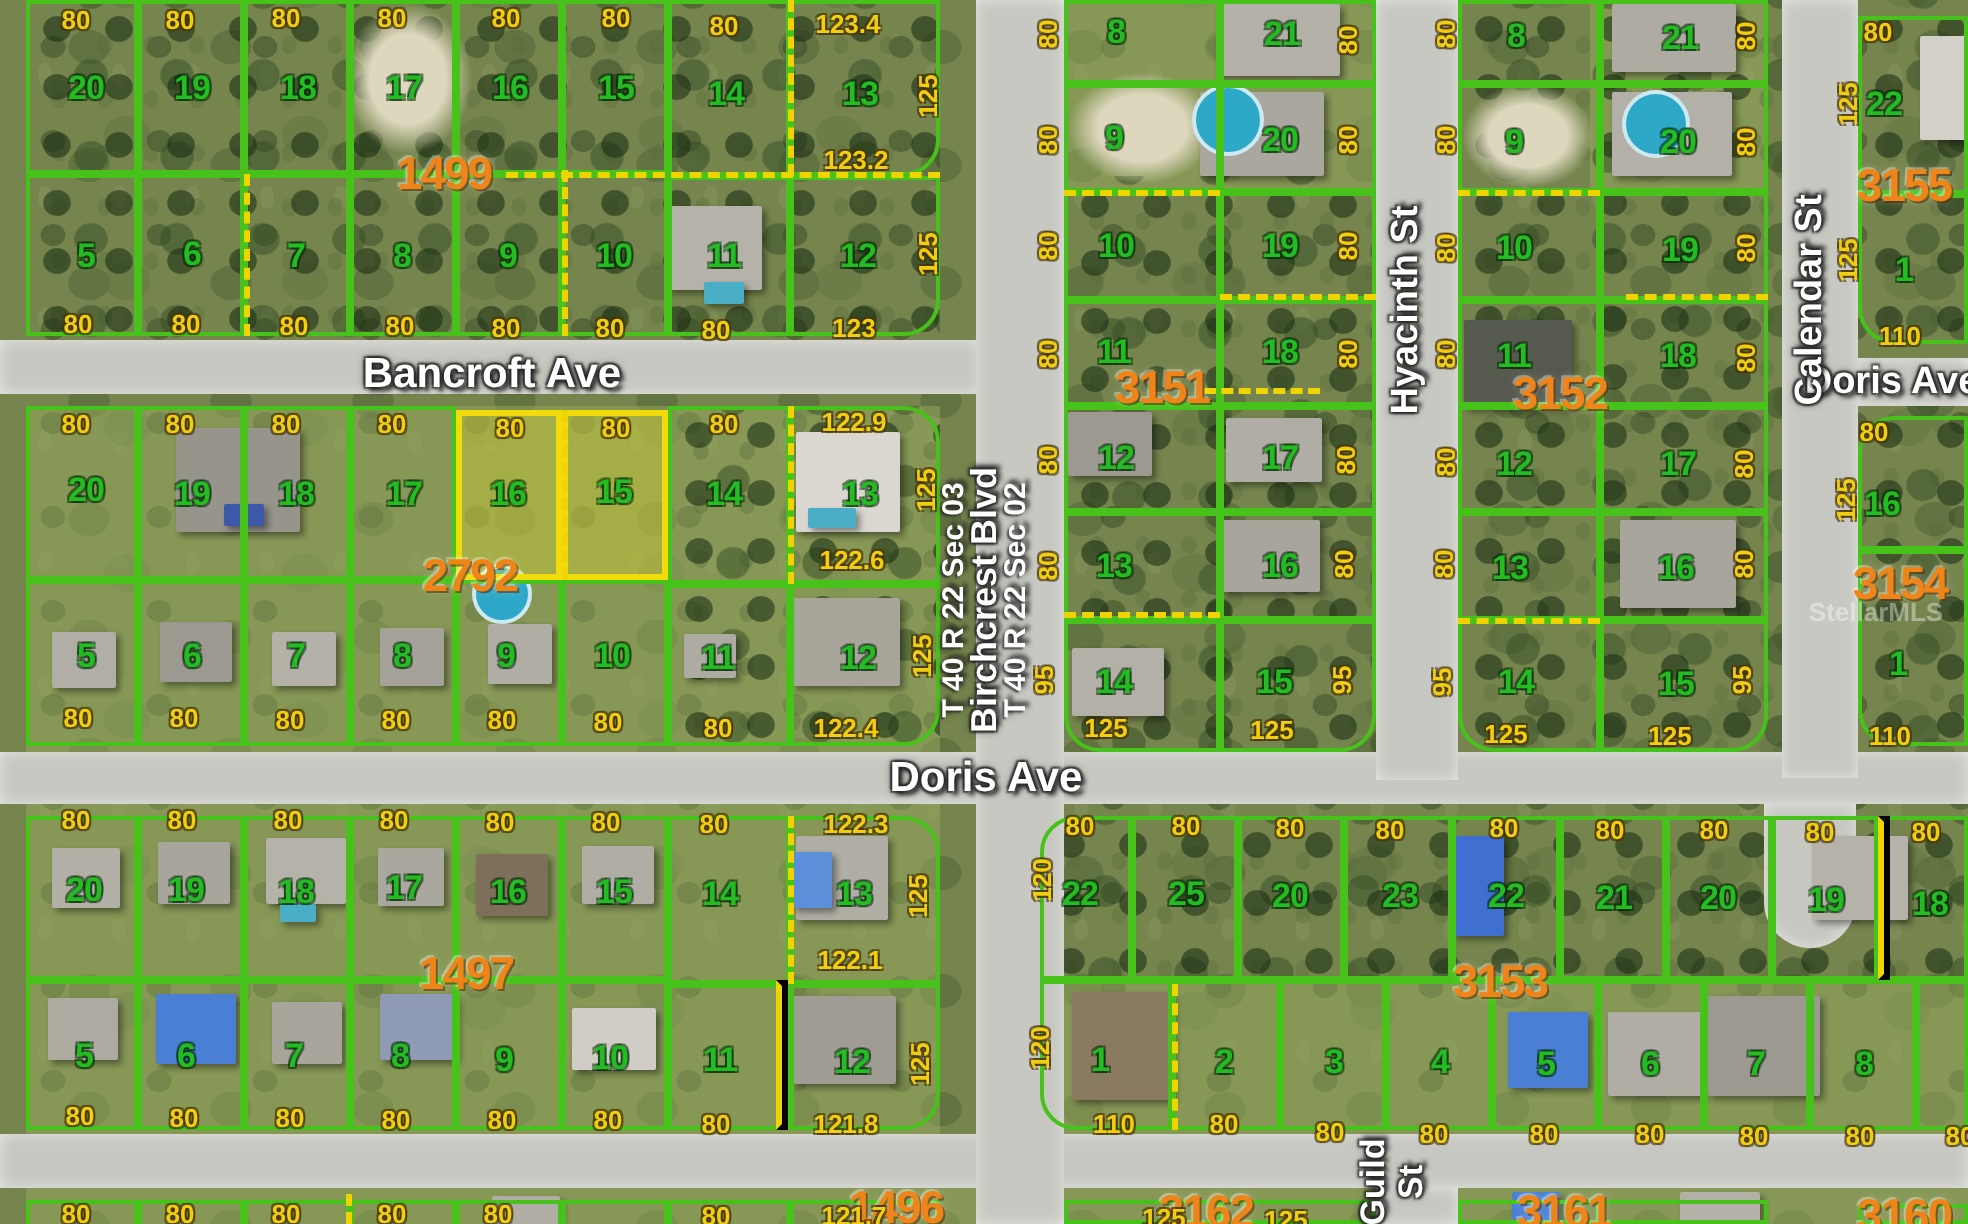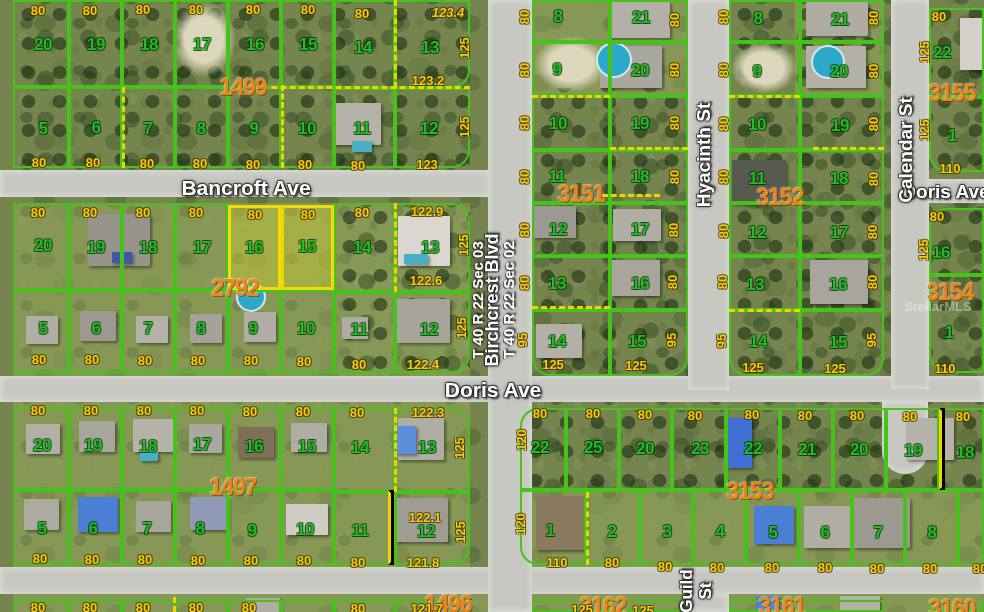--- a/index.html
+++ b/index.html
@@ -268,21 +268,21 @@
     <div class="lbl lbl-lot" style="left: 363px; top: 47px;">14</div>
     <div class="lbl lbl-lot" style="left: 430px; top: 47px;">13</div>
     <div class="lbl lbl-lot" style="left: 43px; top: 128px;">5</div>
     <div class="lbl lbl-lot" style="left: 96px; top: 127px;">6</div>
     <div class="lbl lbl-lot" style="left: 148px; top: 128px;">7</div>
     <div class="lbl lbl-lot" style="left: 201px; top: 128px;">8</div>
     <div class="lbl lbl-lot" style="left: 254px; top: 128px;">9</div>
     <div class="lbl lbl-lot" style="left: 307px; top: 128px;">10</div>
     <div class="lbl lbl-lot" style="left: 362px; top: 128px;">11</div>
     <div class="lbl lbl-lot" style="left: 429px; top: 128px;">12</div>
-    <div class="lbl lbl-block" style="left: 243px; top: 87px;">1499</div>
+    <div class="lbl lbl-block" style="left: 222px; top: 87px;">1499</div>
     <div class="lbl lbl-lot" style="left: 43px; top: 245px;">20</div>
     <div class="lbl lbl-lot" style="left: 96px; top: 247px;">19</div>
     <div class="lbl lbl-lot" style="left: 148px; top: 247px;">18</div>
     <div class="lbl lbl-lot" style="left: 202px; top: 247px;">17</div>
     <div class="lbl lbl-lot" style="left: 254px; top: 247px;">16</div>
     <div class="lbl lbl-lot" style="left: 307px; top: 246px;">15</div>
     <div class="lbl lbl-lot" style="left: 362px; top: 247px;">14</div>
     <div class="lbl lbl-lot" style="left: 430px; top: 247px;">13</div>
     <div class="lbl lbl-lot" style="left: 43px; top: 328px;">5</div>
     <div class="lbl lbl-lot" style="left: 96px; top: 328px;">6</div>
@@ -368,21 +368,21 @@
     <div class="lbl lbl-block" style="left: 952px; top: 608px;">3160</div>
     <div class="lbl lbl-block" style="left: 782px; top: 606px;">3161</div>
     <div class="lbl lbl-block" style="left: 603px; top: 606px;">3162</div>
     <div class="lbl lbl-dim" style="left: 38px; top: 10px;">80</div>
     <div class="lbl lbl-dim" style="left: 90px; top: 10px;">80</div>
     <div class="lbl lbl-dim" style="left: 143px; top: 9px;">80</div>
     <div class="lbl lbl-dim" style="left: 196px; top: 9px;">80</div>
     <div class="lbl lbl-dim" style="left: 253px; top: 9px;">80</div>
     <div class="lbl lbl-dim" style="left: 308px; top: 9px;">80</div>
     <div class="lbl lbl-dim" style="left: 362px; top: 13px;">80</div>
-    <div class="lbl lbl-dim" style="left: 448px; top: 12px; font-style: italic;">123.4</div>
+    <div class="lbl lbl-dim" style="left: 424px; top: 12px;">123.4</div>
     <div class="lbl lbl-dim rot" style="left: 464px; top: 48px;">125</div>
     <div class="lbl lbl-dim" style="left: 428px; top: 80px;">123.2</div>
     <div class="lbl lbl-dim rot" style="left: 464px; top: 127px;">125</div>
     <div class="lbl lbl-dim" style="left: 39px; top: 162px;">80</div>
     <div class="lbl lbl-dim" style="left: 93px; top: 162px;">80</div>
     <div class="lbl lbl-dim" style="left: 147px; top: 163px;">80</div>
     <div class="lbl lbl-dim" style="left: 200px; top: 163px;">80</div>
     <div class="lbl lbl-dim" style="left: 253px; top: 164px;">80</div>
     <div class="lbl lbl-dim" style="left: 305px; top: 164px;">80</div>
     <div class="lbl lbl-dim" style="left: 358px; top: 165px;">80</div>
@@ -408,21 +408,21 @@
     <div class="lbl lbl-dim" style="left: 423px; top: 364px;">122.4</div>
     <div class="lbl lbl-dim" style="left: 38px; top: 410px;">80</div>
     <div class="lbl lbl-dim" style="left: 91px; top: 410px;">80</div>
     <div class="lbl lbl-dim" style="left: 144px; top: 410px;">80</div>
     <div class="lbl lbl-dim" style="left: 197px; top: 410px;">80</div>
     <div class="lbl lbl-dim" style="left: 250px; top: 411px;">80</div>
     <div class="lbl lbl-dim" style="left: 303px; top: 411px;">80</div>
     <div class="lbl lbl-dim" style="left: 357px; top: 412px;">80</div>
     <div class="lbl lbl-dim" style="left: 428px; top: 412px;">122.3</div>
     <div class="lbl lbl-dim rot" style="left: 459px; top: 448px;">125</div>
-    <div class="lbl lbl-dim" style="left: 425px; top: 480px; margin-top: 37px;">122.1</div>
+    <div class="lbl lbl-dim" style="left: 425px; top: 480px;">122.1</div>
     <div class="lbl lbl-dim rot" style="left: 460px; top: 532px;">125</div>
     <div class="lbl lbl-dim" style="left: 40px; top: 558px;">80</div>
     <div class="lbl lbl-dim" style="left: 92px; top: 559px;">80</div>
     <div class="lbl lbl-dim" style="left: 145px; top: 559px;">80</div>
     <div class="lbl lbl-dim" style="left: 198px; top: 560px;">80</div>
     <div class="lbl lbl-dim" style="left: 251px; top: 560px;">80</div>
     <div class="lbl lbl-dim" style="left: 304px; top: 560px;">80</div>
     <div class="lbl lbl-dim" style="left: 358px; top: 562px;">80</div>
     <div class="lbl lbl-dim" style="left: 423px; top: 562px;">121.8</div>
     <div class="lbl lbl-dim rot" style="left: 524px; top: 17px;">80</div>

